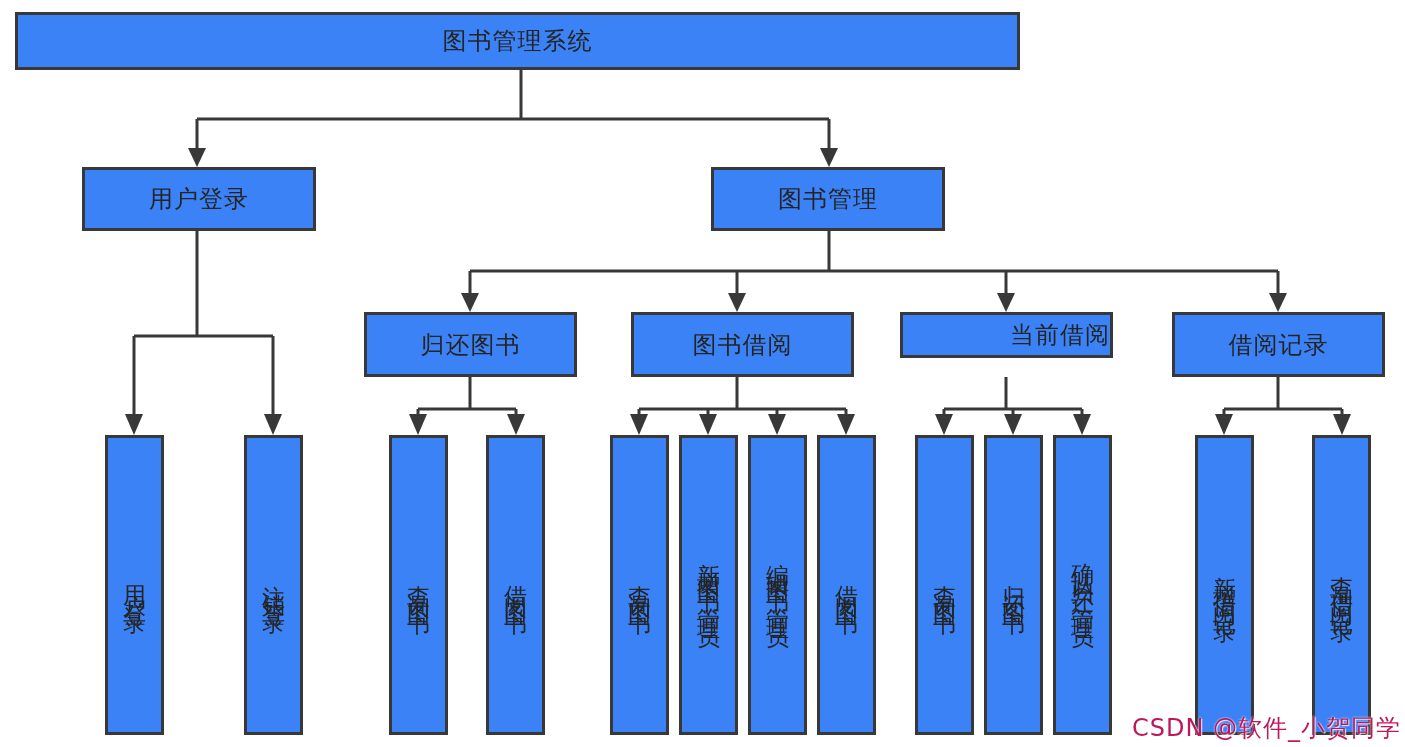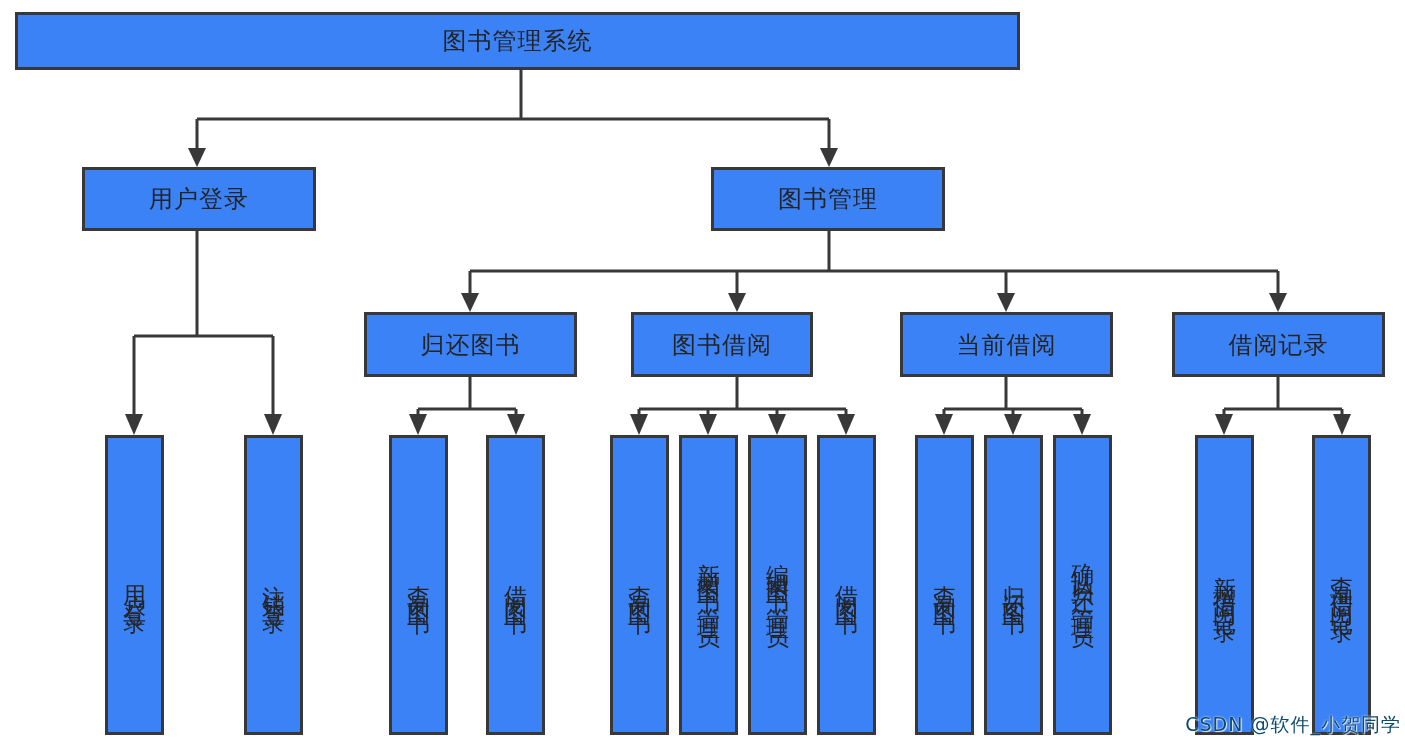--- a/index.html
+++ b/index.html
@@ -45,22 +45,22 @@
     line-height: 1;
     text-align: center;
   }
   
   #b-root   { left: 15px;  top: 12px;  width: 1005px; height: 58px; }
   
   #b-login  { left: 82px;  top: 167px; width: 234px; height: 64px; }
   #b-mgmt   { left: 711px; top: 167px; width: 234px; height: 64px; justify-content: center; }
   
   #b-l3-0   { left: 364px;  top: 312px; width: 213px; height: 65px; }
-  #b-l3-1   { left: 631px;  top: 312px; width: 182px; height: 65px; }
-  #b-l3-2   { left: 900px;  top: 312px; width: 213px; height: 65px; }
+  #b-l3-1   { left: 631px;  top: 312px; width: 223px; height: 65px; }
+  #b-l3-2   { left: 900px;  top: 312px; width: 213px; height: 46px; justify-content: flex-end; }
   #b-l3-3   { left: 1172px; top: 312px; width: 213px; height: 65px; }
   
   .leaf { top: 435px; width: 59px; height: 300px; }
   #lf-0  { left: 105px; }
   #lf-1  { left: 244px; }
   #lf-2  { left: 389px; }
   #lf-3  { left: 486px; }
   #lf-4  { left: 610px; }
   #lf-5  { left: 679px; }
   #lf-6  { left: 748px; }
@@ -69,22 +69,22 @@
   #lf-9  { left: 984px; }
   #lf-10 { left: 1053px; }
   #lf-11 { left: 1195px; }
   #lf-12 { left: 1312px; }
   #watermark {
     position: absolute;
     right: 4px;
     top: 712px;
     width: 420px;
     text-align: right;
-    font-size: 19px;
-    color: #0c4a6e;
+    font-size: 24px;
+    color: #be185d;
     letter-spacing: 1px;
     text-shadow: 0 0 2px #ffffff, 1px 1px 1px rgba(255,255,255,0.8);
     z-index: 3;
     white-space: nowrap;
   }
 </style>
 </head>
 <body>
 
 <div id="canvas">

